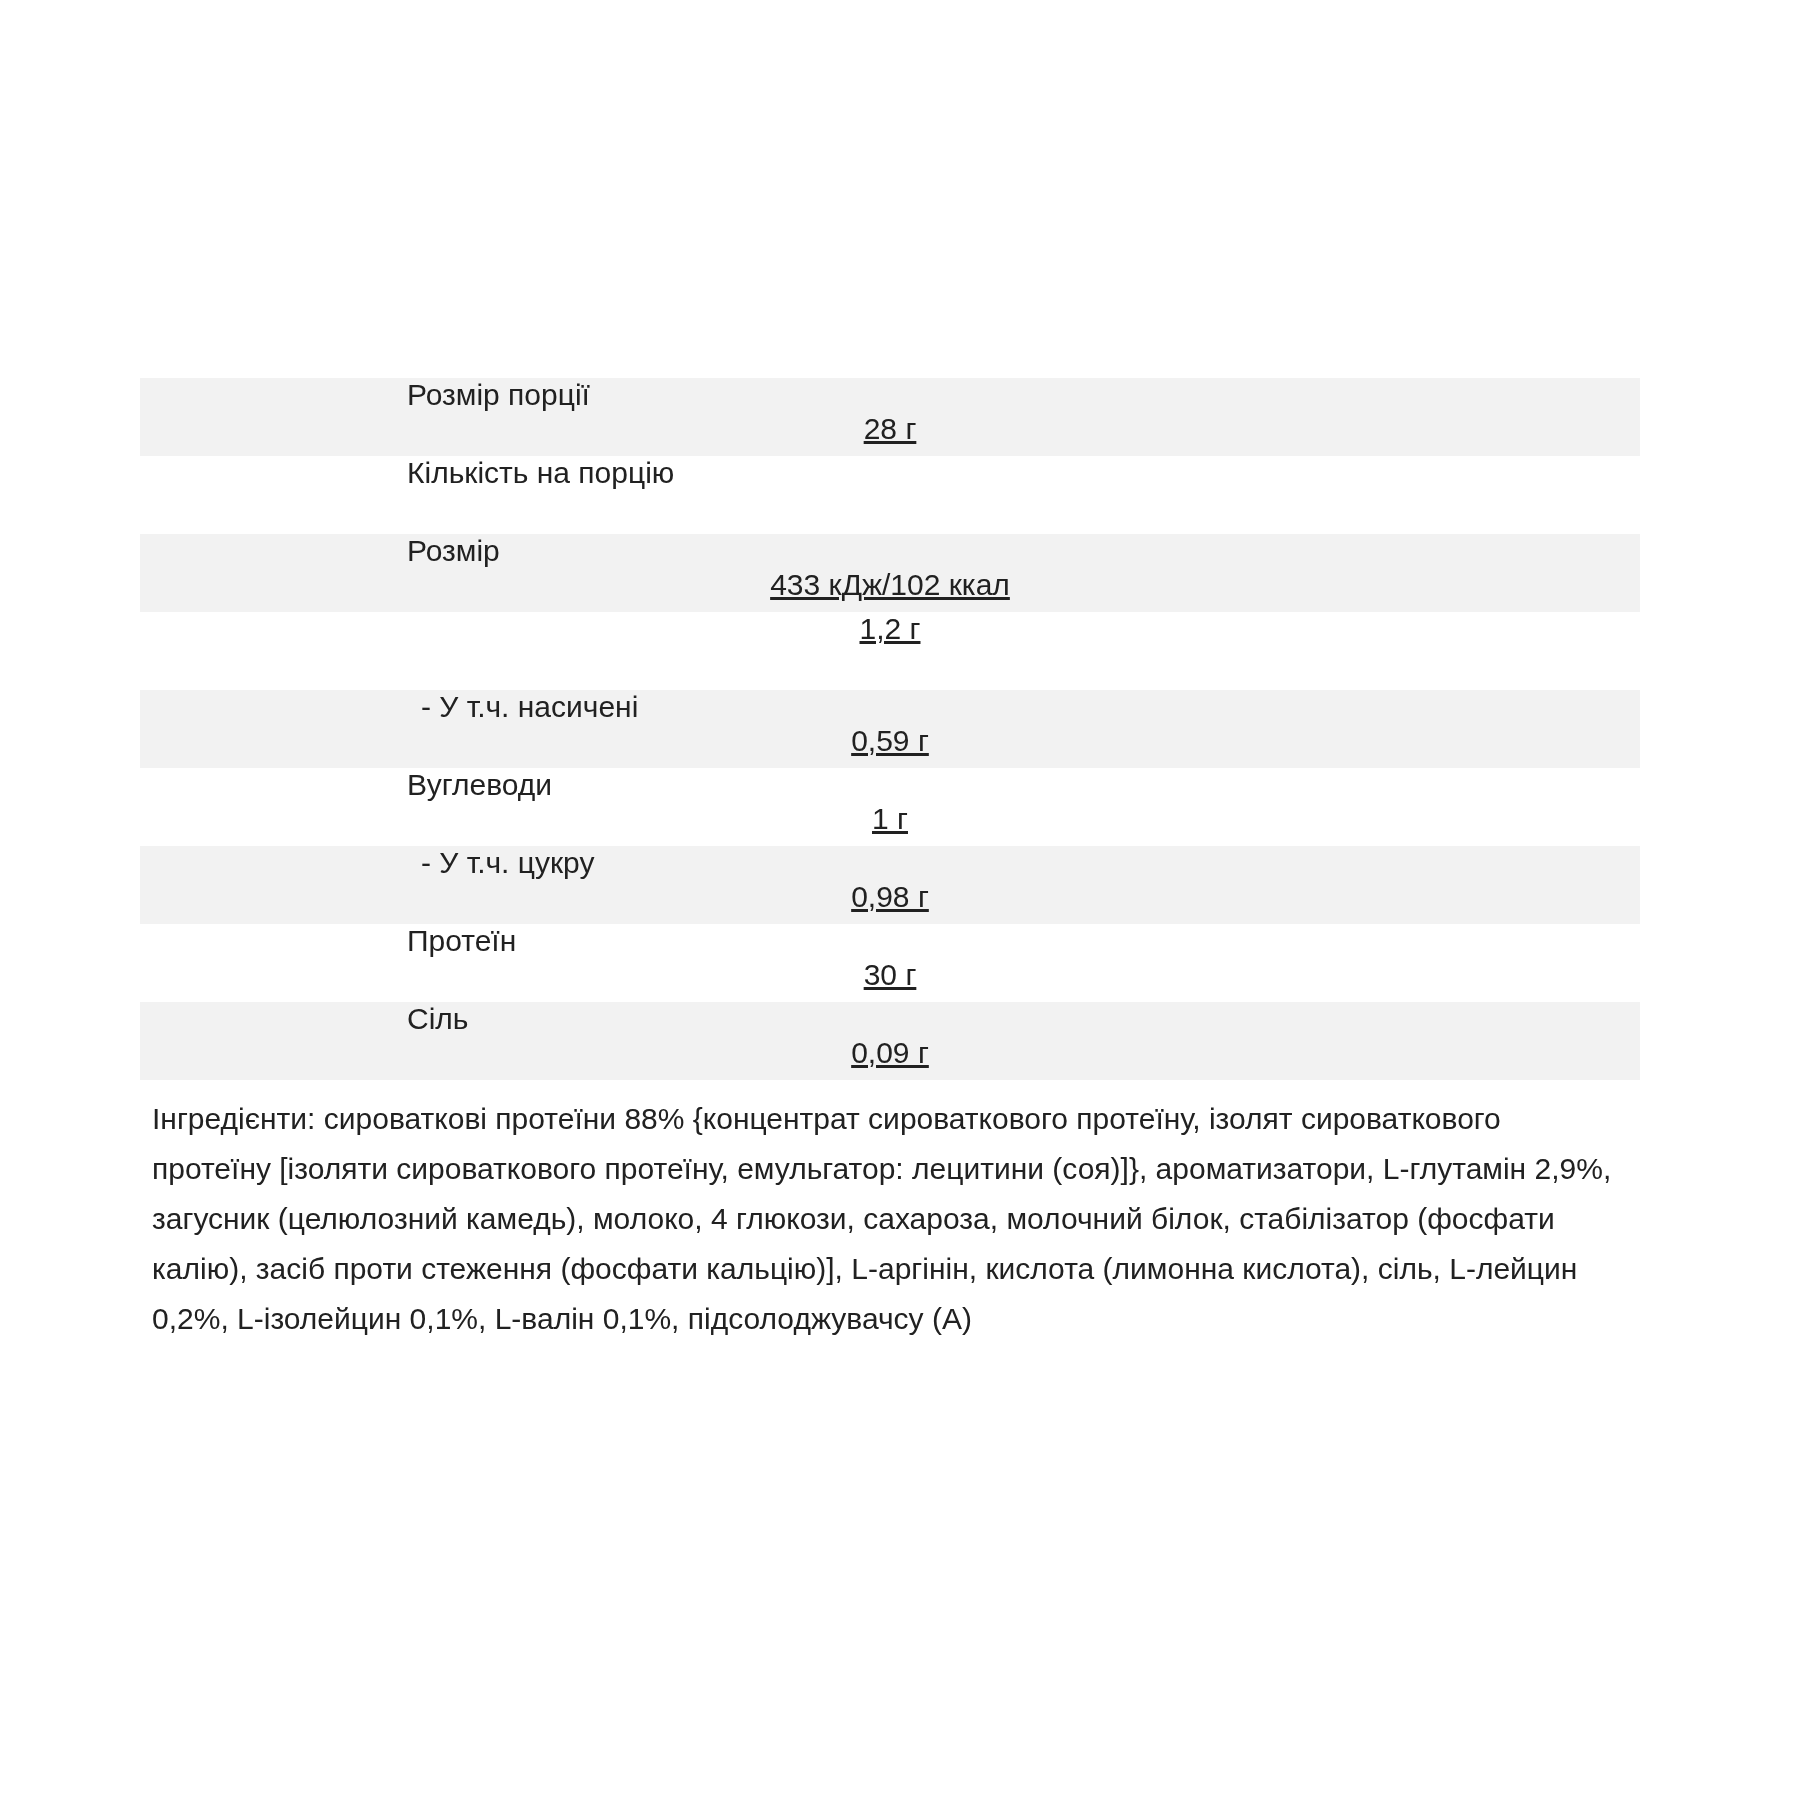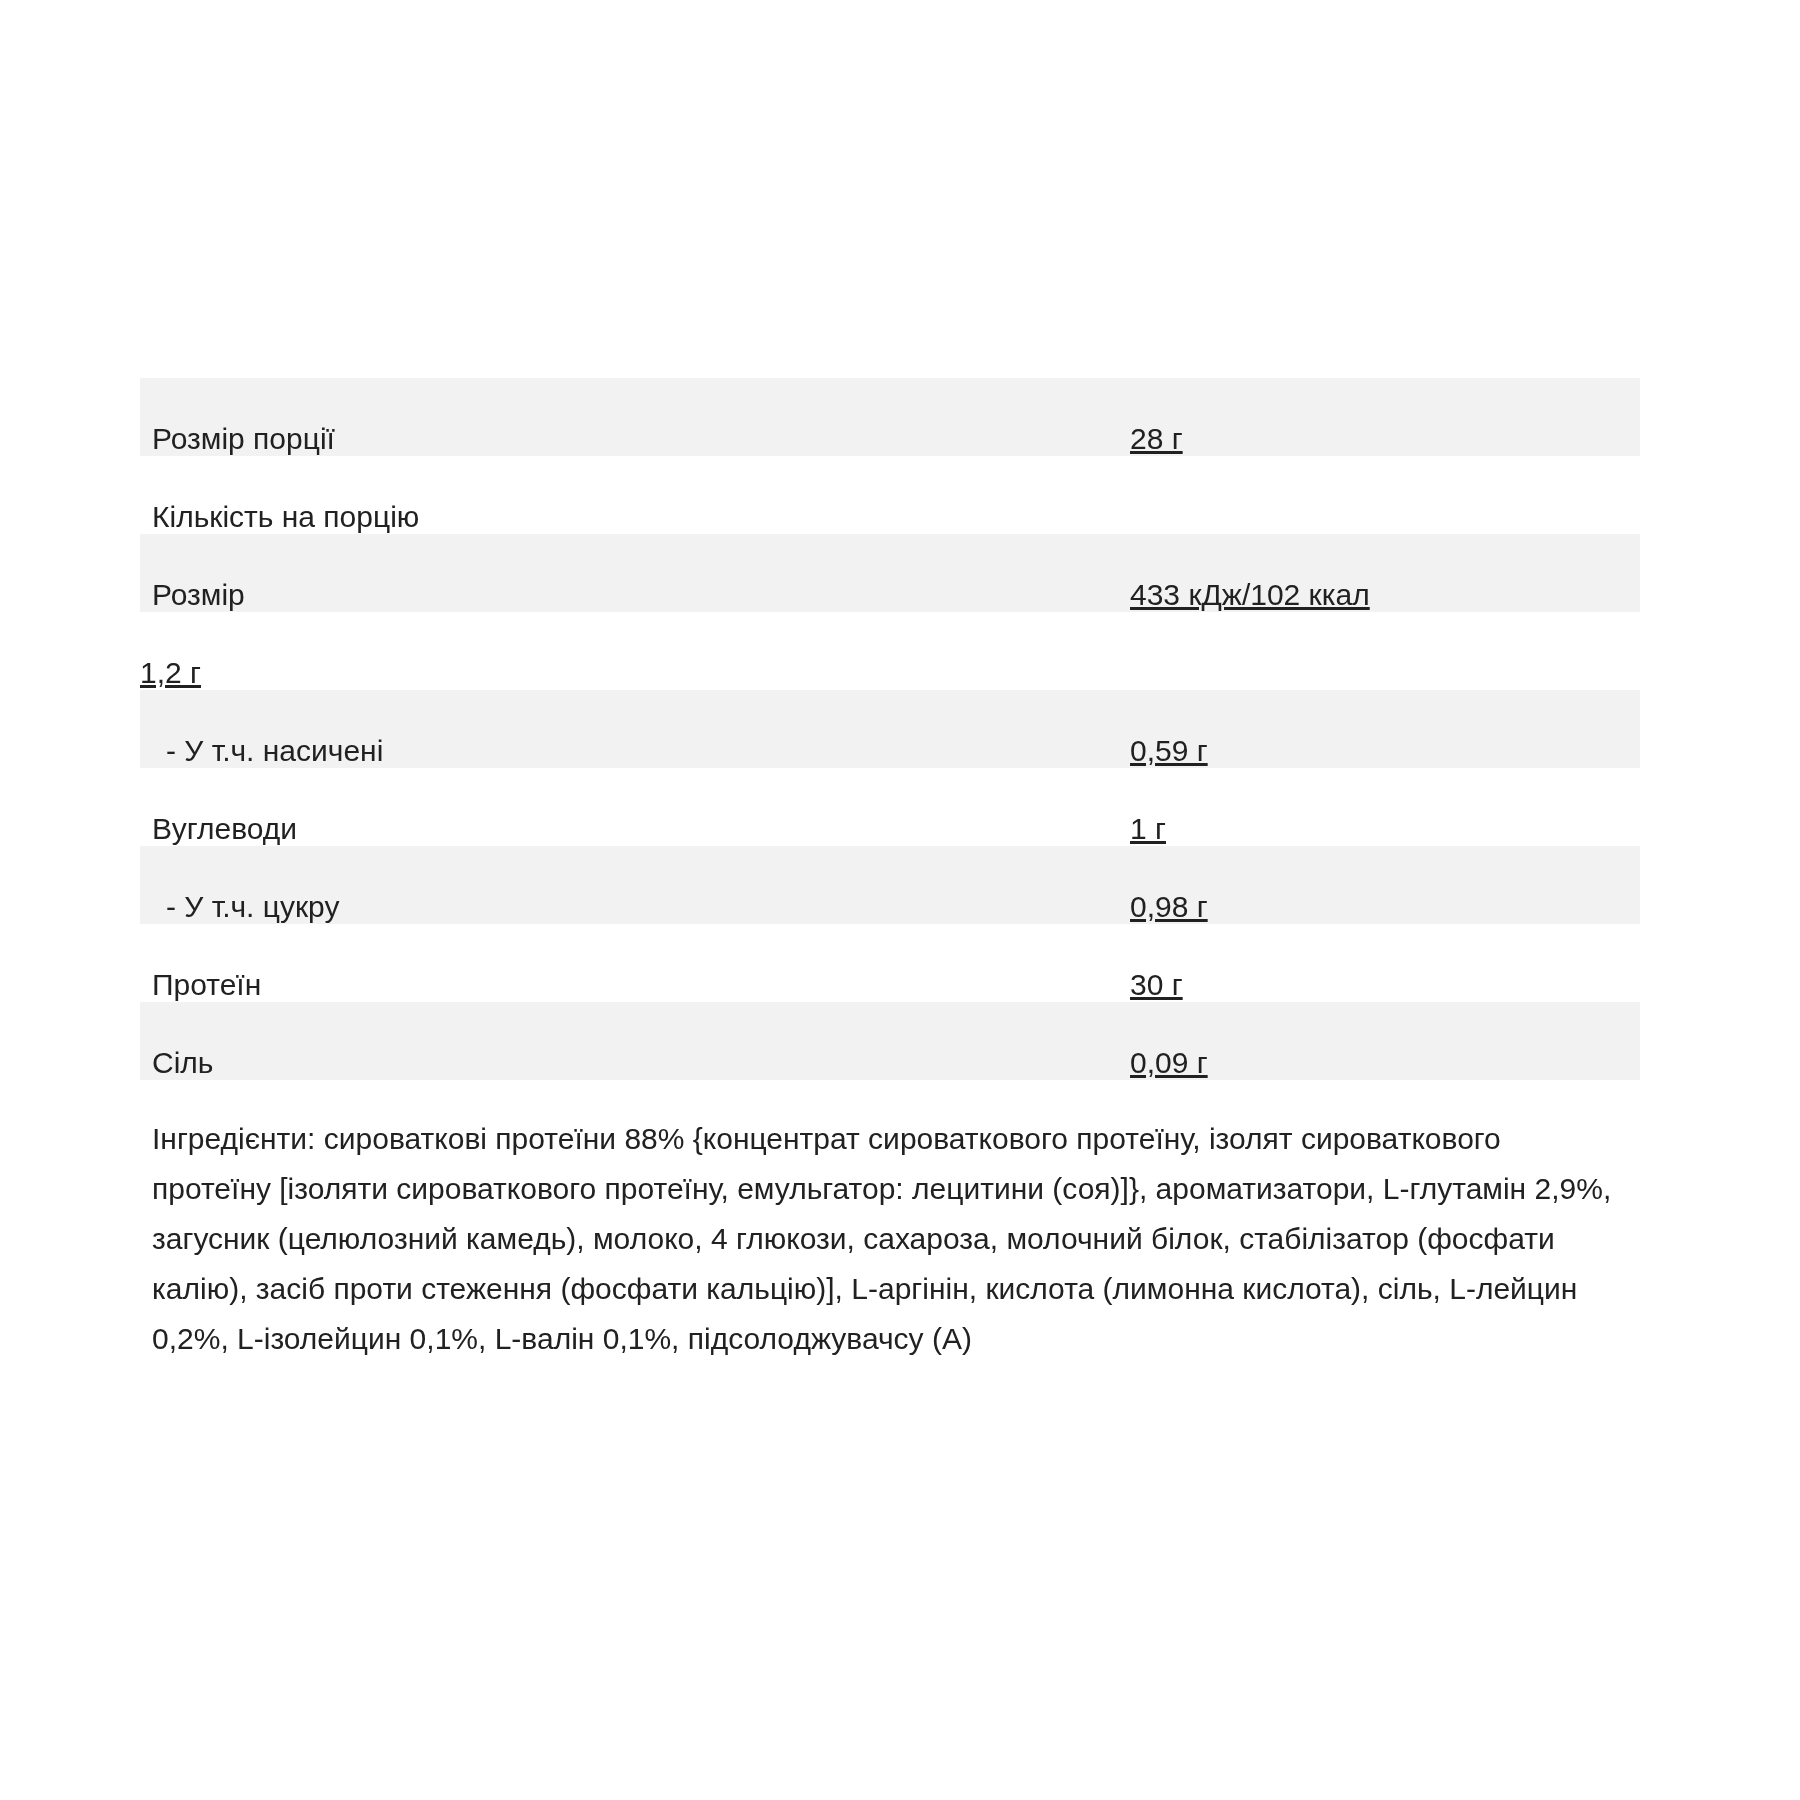--- a/index.html
+++ b/index.html
@@ -15,42 +15,43 @@
     position: relative;
   }
   .nutrition-wrap {
     position: absolute;
     left: 140px;
     top: 378px;
     width: 1500px;
   }
   .nrow {
     display: flex;
-    align-items: flex-end;
+    align-items: center;
     height: 78px;
     font-size: 30px;
+    flex-direction: column;
   }
   .nrow:nth-child(odd) {
     background: #f2f2f2;
   }
   .nrow .label {
     width: 978px;
     padding-left: 12px;
     box-sizing: content-box;
   }
   .nrow.indent .label {
     width: 964px;
     padding-left: 26px;
   }
   .nrow .value {
     flex: 1;
     text-decoration: underline;
   }
   .ingredients {
-    margin-top: 34px;
+    margin-top: 14px;
     padding-left: 12px;
     padding-right: 24px;
     font-size: 30px;
     line-height: 50px;
     color: #212121;
     text-align: left;
   }
 </style>
 </head>
 <body>

